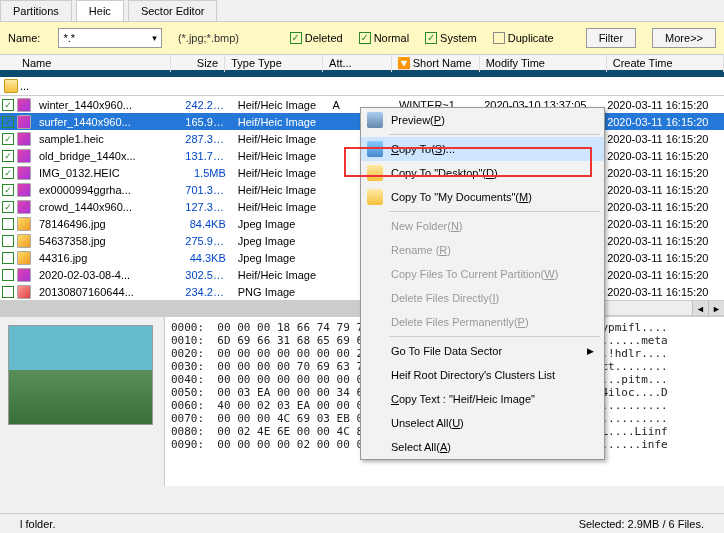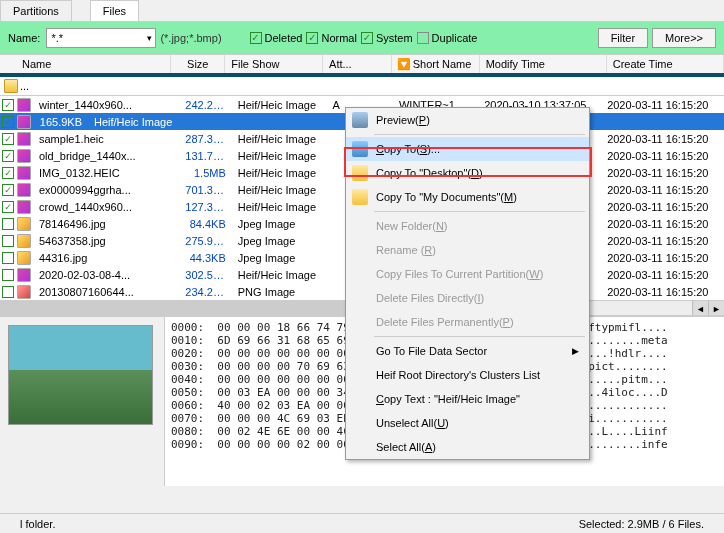--- a/index.html
+++ b/index.html
@@ -1,32 +1,32 @@
 <!DOCTYPE html>
 <html><head>
 <meta charset="utf-8">
 <style>
 *{box-sizing:border-box;margin:0;padding:0;font-family:Tahoma,sans-serif;font-size:11px;-webkit-font-smoothing:none}
 body{background:#f0f0f0;width:724px;height:533px;overflow:hidden;position:relative}
 .tabs{display:flex;border-bottom:1px solid #ccc;background:#f0f0f0;height:22px}
-.tab{padding:4px 12px;border:1px solid #ccc;border-bottom:none;background:#f0f0f0;margin-right:18px;cursor:pointer}
+.tab{padding:4px 12px;border:1px solid #ccc;border-bottom:none;background:#f0f0f0;margin-right:4px;cursor:pointer}
 .tab.active{background:#fff;font-weight:400}
-.filter-bar{display:flex;align-items:center;padding:6px 8px;gap:4px;background:#86efac;border-bottom:1px solid #ccc}
+.filter-bar{display:flex;align-items:center;padding:6px 8px;gap:16px;background:#fef9c3;border-bottom:1px solid #ccc}
 .filter-bar label{margin-right:2px}
 .name-combo{width:110px;height:20px;border:1px solid #999;background:#fff;padding:2px 4px;display:flex;align-items:center;justify-content:space-between}
 .name-combo::after{content:"▾";font-size:9px}
 .hint{color:#333}
 .chk{display:flex;align-items:center;gap:3px}
 .chk .box{width:12px;height:12px;border:1px solid #2a8a2a;display:flex;align-items:center;justify-content:center;color:#2a8a2a;font-size:10px;line-height:1}
 .chk.dup .box{border-color:#888;color:transparent}
 .btn{padding:3px 12px;border:1px solid #999;background:#f4f4f4;cursor:pointer}
 .spacer{flex:1}
-.header-row{display:flex;background:#f5f5f5;border-bottom:4px solid #0c4a6e;height:22px;align-items:center}
+.header-row{display:flex;background:#f5f5f5;border-bottom:7px solid #0c4a6e;height:22px;align-items:center}
 .header-row .col{padding:3px 6px;border-right:1px solid #ddd;overflow:hidden;white-space:nowrap}
-.c-name{width:175px;padding-left:22px!important}.c-size{width:55px;text-align:center}.c-type{width:100px}.c-att{width:70px}.c-short{width:90px}.c-mod{width:130px}.c-create{width:120px}
+.c-name{width:175px;padding-left:22px!important}.c-size{width:55px;text-align:right}.c-type{width:100px}.c-att{width:70px}.c-short{width:90px}.c-mod{width:130px}.c-create{width:120px}
 .grid{background:#fff;overflow:hidden}
 .row{display:flex;height:17px;align-items:center}
 .row.sel{background:#2678d8;color:#fff}
 .row.sel .size{color:#fff}
 .row .cell{padding:1px 6px;overflow:hidden;white-space:nowrap;text-overflow:ellipsis}
 .cbox{width:12px;height:12px;border:1px solid #2a8a2a;margin-left:2px;margin-right:3px;display:flex;align-items:center;justify-content:center;color:#2a8a2a;font-size:9px;flex-shrink:0}
 .cbox.off{color:transparent}
 .fico{width:14px;height:14px;margin-right:2px;flex-shrink:0;background:linear-gradient(135deg,#fff,#ddd);border:1px solid #aaa;border-radius:1px}
 .fico.heif{background:linear-gradient(135deg,#d4a,#a3d)}
 .fico.jpeg{background:linear-gradient(135deg,#fd6,#e92)}
@@ -37,40 +37,41 @@
 .size{width:55px;text-align:right;color:#0046c7}
 .type-c{width:100px}.att-c{width:70px}.short-c{width:90px}.mod-c{width:130px}.create-c{width:130px}
 .scroll-strip{height:16px;background:#eee;border-top:1px solid #ccc;border-bottom:1px solid #ccc;display:flex}
 .scroll-strip .thumb{width:60%;height:100%;background:#ccc}
 .scroll-strip .arr{width:16px;background:#ddd;border-left:1px solid #bbb;text-align:center;font-size:9px;line-height:16px}
 .bottom{display:flex;height:170px;border-top:1px solid #ccc}
 .preview{width:165px;padding:8px;background:#f0f0f0;border-right:1px solid #ccc}
 .thumb-img{width:145px;height:100px;border:1px solid #999;background:linear-gradient(#6bc 0%,#6bc 45%,#5a8f5a 45%,#3a6f3a 100%);position:relative}
 .hex{flex:1;font-family:Consolas,monospace;font-size:11px;white-space:pre;padding:4px 6px;background:#fff;overflow:hidden;color:#222}
 .status{position:absolute;bottom:0;left:0;right:0;height:20px;background:#f0f0f0;border-top:1px solid #ccc;display:flex;align-items:center;padding:0 20px;justify-content:space-between}
-.ctx{position:absolute;left:345px;top:107px;width:245px;background:#f2f2f2;border:1px solid #999;box-shadow:2px 2px 4px rgba(0,0,0,.3);z-index:10}
+.ctx{position:absolute;left:360px;top:107px;width:245px;background:#f2f2f2;border:1px solid #999;box-shadow:2px 2px 4px rgba(0,0,0,.3);z-index:10}
 .ctx .itm{display:flex;align-items:center;height:24px;padding:0 10px 0 30px;position:relative}
 .ctx .itm.hi{background:#cde5ff}
 .ctx .itm.dis{color:#999}
 .ctx .sep{height:1px;background:#ccc;margin:2px 4px 2px 28px}
 .ctx .ico{position:absolute;left:6px;width:16px;height:16px;border-radius:2px}
 .ctx .ico.folder{background:linear-gradient(#ffe9a3,#f5c13b)}
 .ctx .ico.copy{background:linear-gradient(#8cf,#48c)}
 .ctx .ico.prev{background:linear-gradient(#ace,#68a)}
 .ctx .arrow{margin-left:auto;font-size:9px}
 .redbox{position:absolute;left:344px;top:147px;width:248px;height:30px;border:2px solid #e33;z-index:11;pointer-events:none}
 .blue-arrow{width:12px;height:12px;display:inline-block}
 u{text-decoration:underline}
 </style>
 </head>
 <body>
 
 <div class="tabs">
   <div class="tab">Partitions</div>
-  <div class="tab active">Files</div>
+  <div class="tab active">Heic</div>
+  <div class="tab">Sector Editor</div>
 </div>
 
 <div class="filter-bar">
   <label>Name:</label>
   <div class="name-combo">
       <span>*.*</span>
     </div>
   <span class="hint">(*.jpg;*.bmp)</span>
   <span style="width:20px"></span>
   <div class="chk">
@@ -90,21 +91,21 @@
       <span>Duplicate</span>
     </div>
   <div class="spacer"></div>
   <div class="btn">Filter</div>
   <div class="btn">More&gt;&gt;</div>
 </div>
 
 <div class="header-row">
   <div class="col c-name">Name</div>
   <div class="col c-size">Size</div>
-  <div class="col c-type">File Show</div>
+  <div class="col c-type">Type Type</div>
   <div class="col c-att">Att...</div>
   <div class="col c-short"><span class="blue-arrow">🔽</span> <span>Short Name</span></div>
   <div class="col c-mod">Modify Time</div>
   <div class="col c-create">Create Time</div>
 </div>
 
 <div class="path-row">
   <span class="fico folder"></span>
   <span>...</span>
 </div>
@@ -117,20 +118,21 @@
       <span class="cell size">242.2KB</span>
       <span class="cell type-c">Heif/Heic Image</span>
       <span class="cell att-c">A</span>
       <span class="cell short-c">WINTER~1.HEI</span>
       <span class="cell mod-c">2020-03-10 13:37:05</span>
       <span class="cell create-c">2020-03-11 16:15:20</span>
     </div>
     <div class="row sel">
       <span class="cbox">✓</span>
       <span class="fico heif"></span>
+      <span class="cell name-c">surfer_1440x960...</span>
       <span class="cell size">165.9KB</span>
       <span class="cell type-c">Heif/Heic Image</span>
       <span class="cell att-c"></span>
       <span class="cell short-c"></span>
       <span class="cell mod-c"></span>
       <span class="cell create-c">2020-03-11 16:15:20</span>
     </div>
     <div class="row">
       <span class="cbox">✓</span>
       <span class="fico heif"></span>

